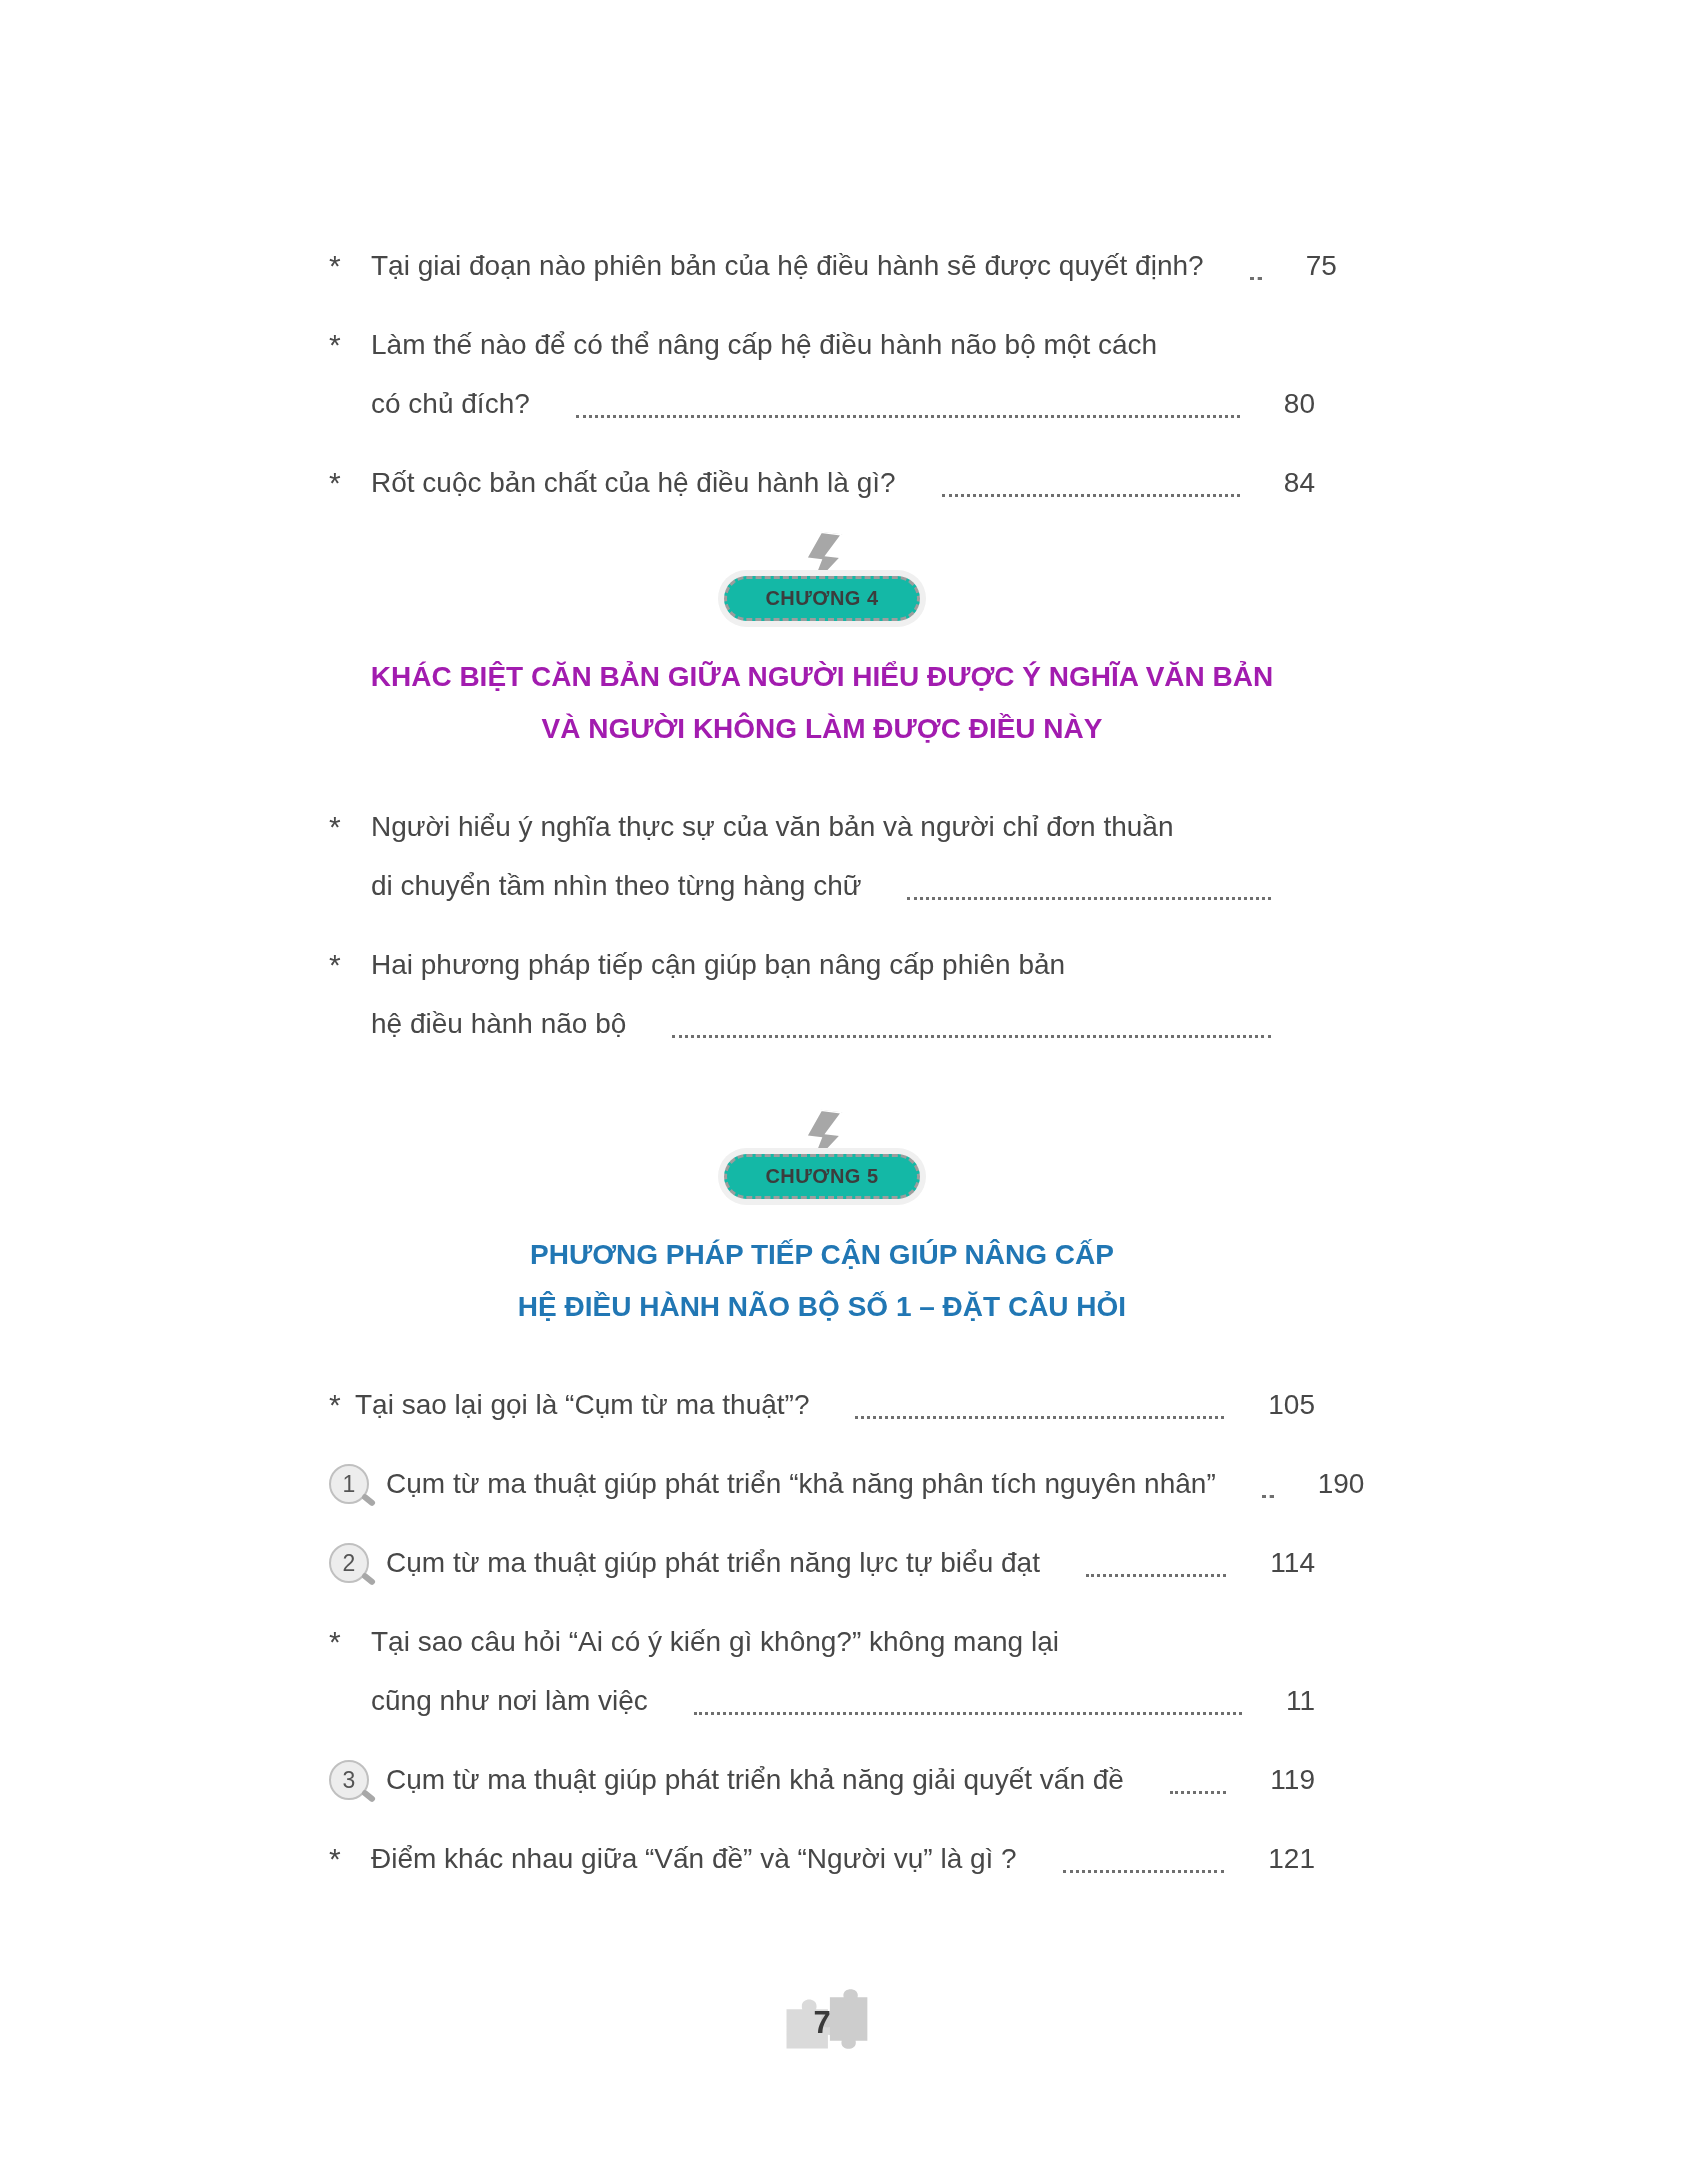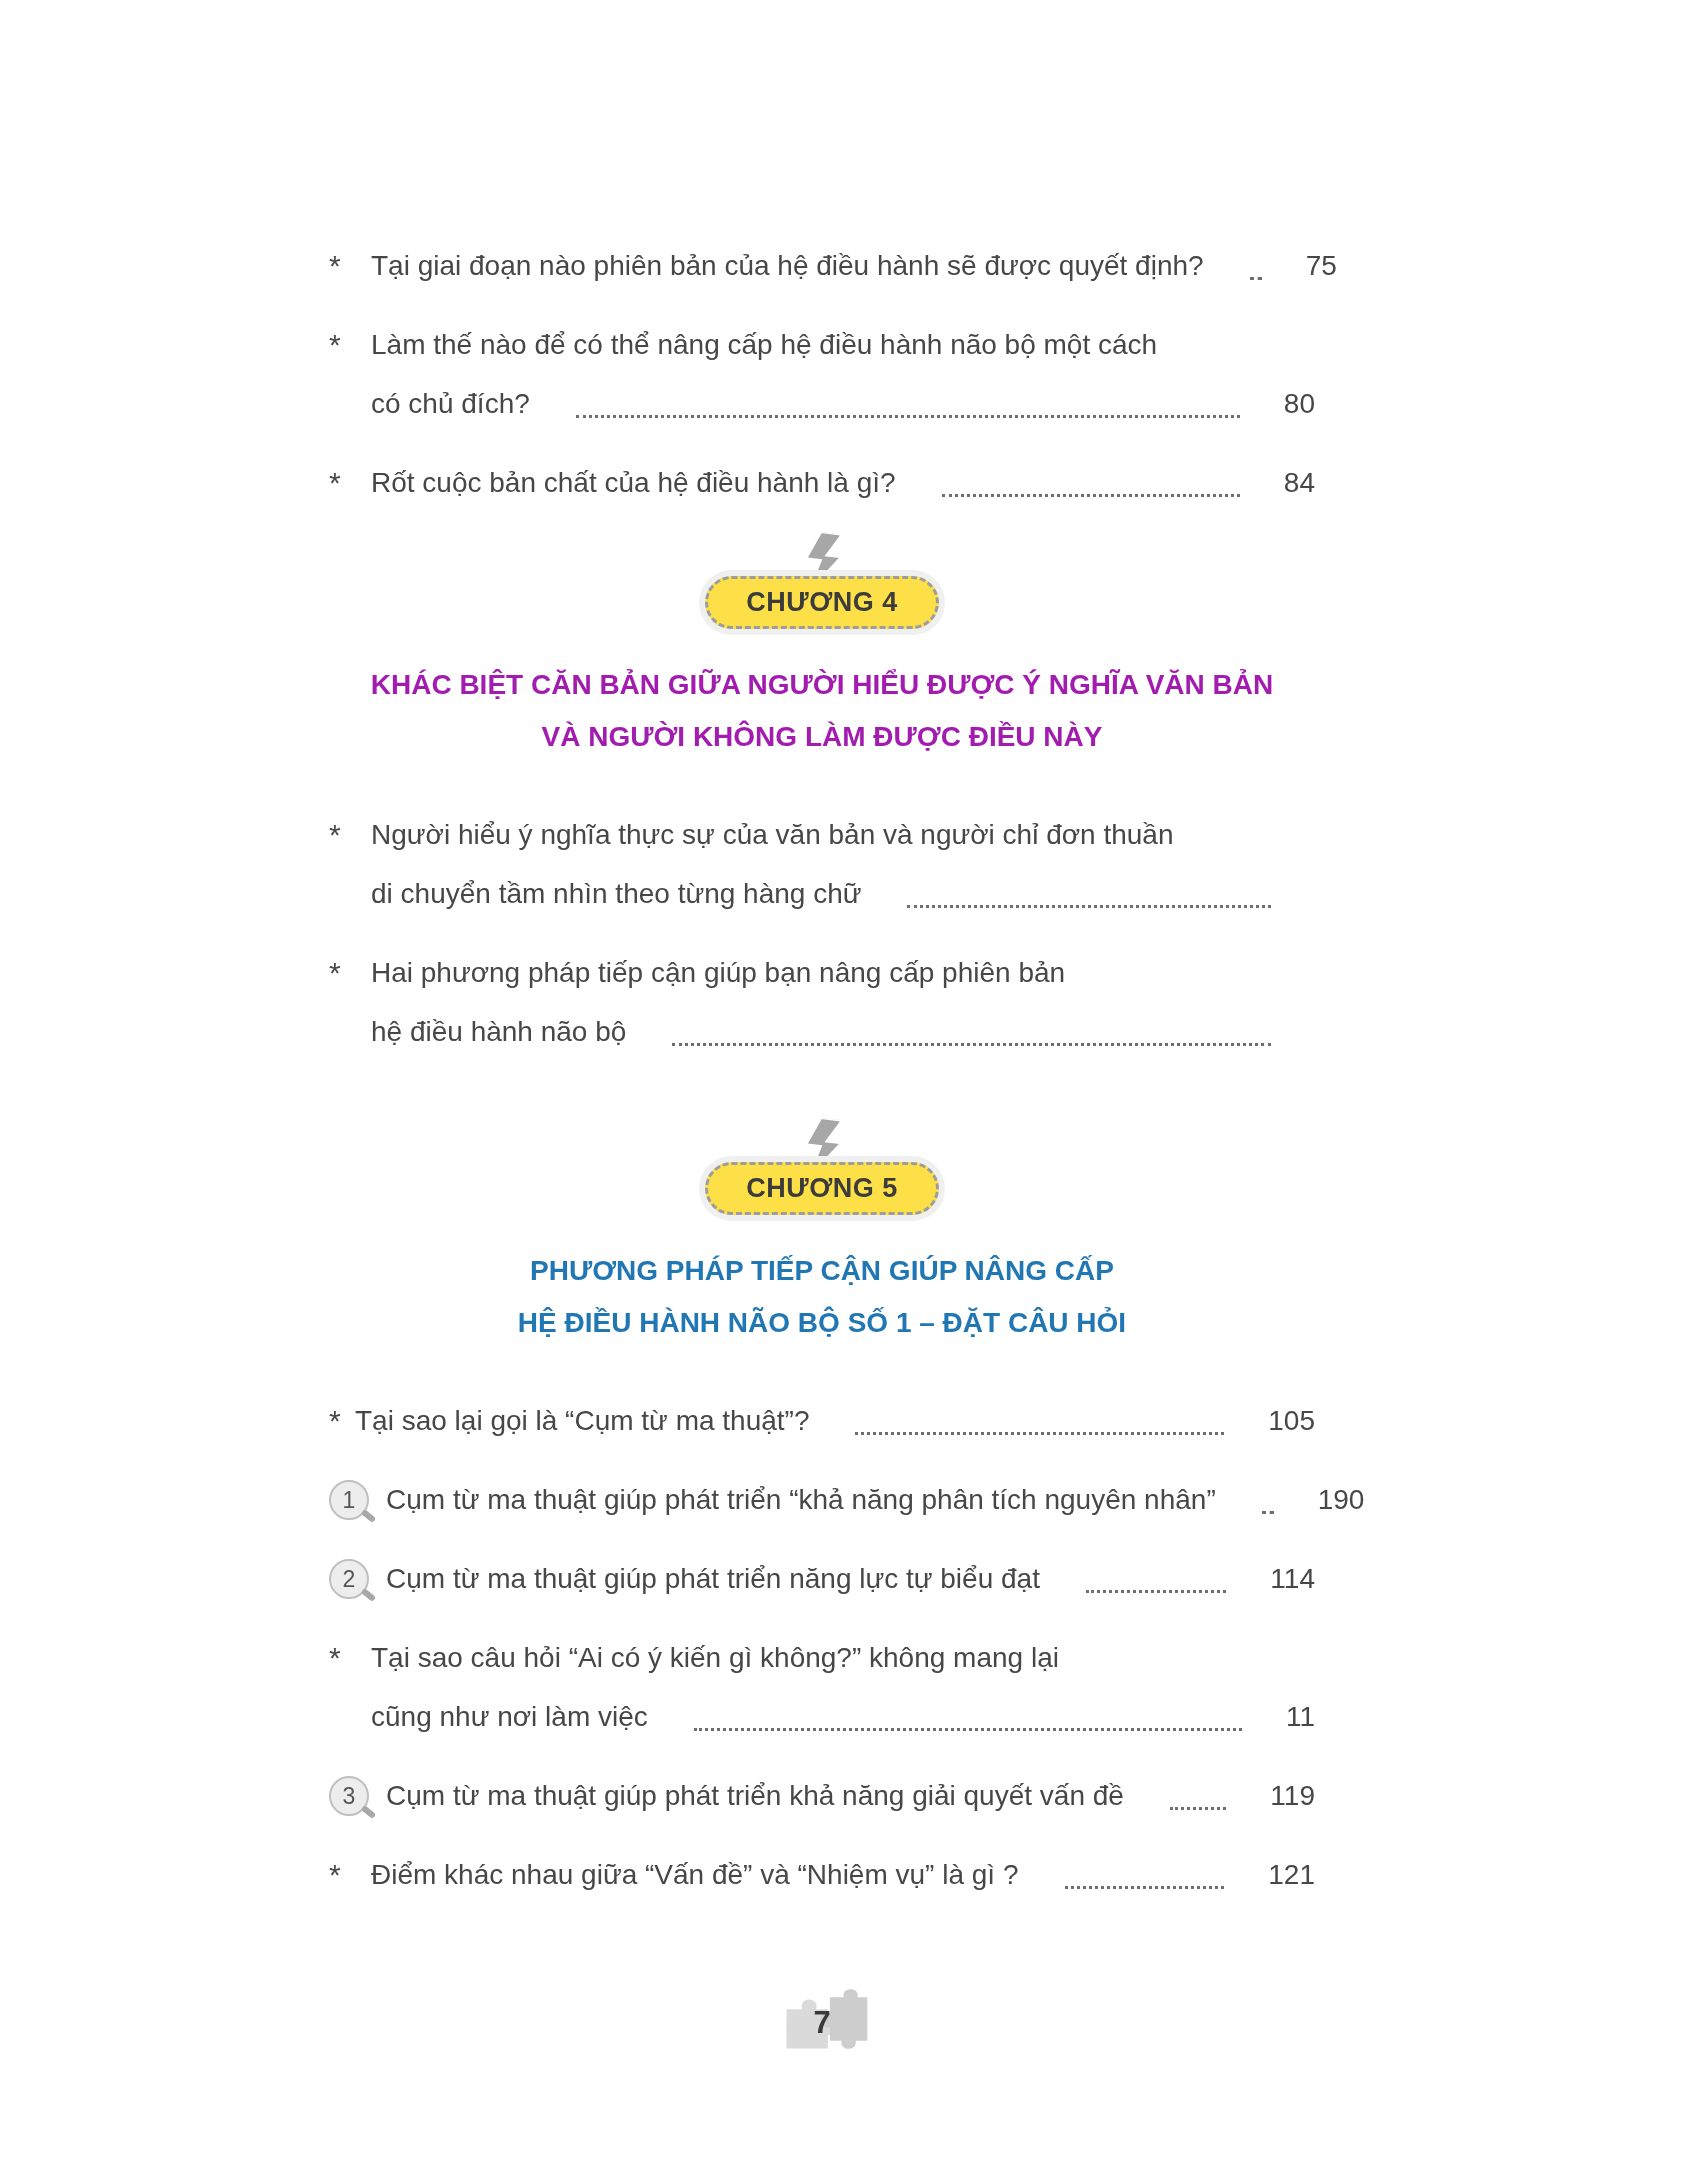--- a/index.html
+++ b/index.html
@@ -76,24 +76,24 @@
   .bolt{
     position:absolute;
     top:0;left:50%;
     transform:translateX(-50%) rotate(7deg);
     z-index:0;
   }
   .badge{
     position:relative;z-index:1;
     border:3px dashed #9d9d9d;
     border-radius:36px;
-    background:#fde047;
+    background:#14b8a6;
     box-shadow:0 0 0 6px #f0f0f0;
     padding:8px 38px;
-    font-size:27px;font-weight:bold;color:#3c3c3c;
+    font-size:20px;font-weight:bold;color:#3c3c3c;
     letter-spacing:0.5px;
   }
   .chapter-title{
     text-align:center;
     font-size:28px;
     font-weight:bold;
     line-height:52px;
     margin:30px 0 42px 0;
   }
   
@@ -251,21 +251,21 @@
                 <span class="entry-text">Cụm từ ma thuật giúp phát triển khả năng giải quyết vấn đề</span>
                 <span class="leader"></span>
                 <span class="pagenum">119</span>
               </div>
             </div>
   </div>
           <div class="toc-item">
     <span class="bullet">*</span>
     <div class="entry-body">
               <div class="entry-line">
-                <span class="entry-text">Điểm khác nhau giữa “Vấn đề” và “Nhiệm vụ” là gì ?</span>
+                <span class="entry-text">Điểm khác nhau giữa “Vấn đề” và “Người vụ” là gì ?</span>
                 <span class="leader"></span>
                 <span class="pagenum">121</span>
               </div>
             </div>
   </div>
         </div>
   </section>
     </div>
 
   <footer class="page-footer">

